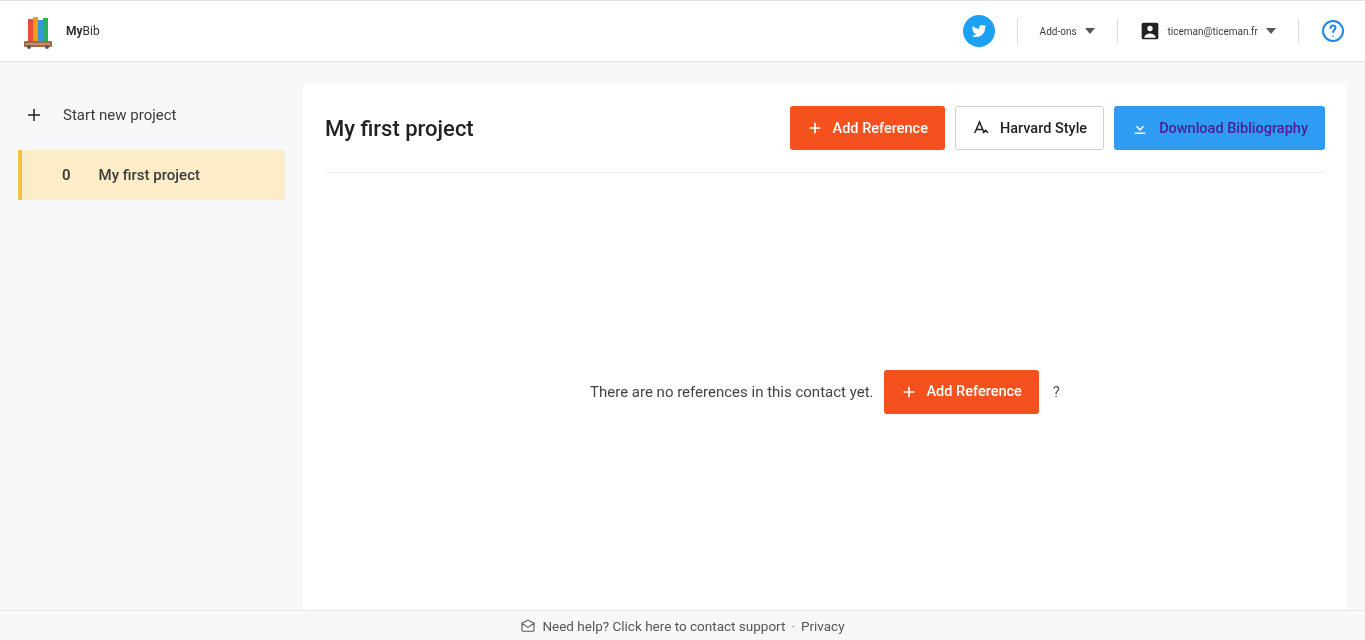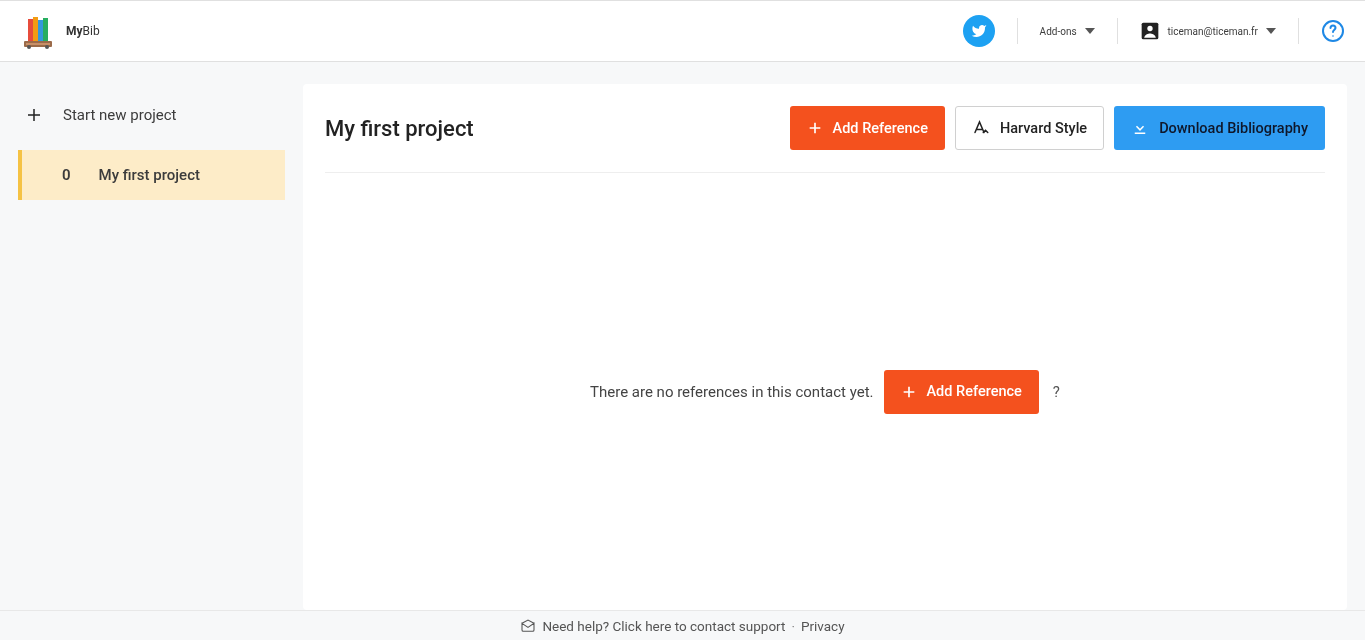--- a/index.html
+++ b/index.html
@@ -154,21 +154,21 @@
       background: #f4511e;
       color: #fff;
     }
     .btn-white {
       background: #fff;
       color: #222;
       border: 1px solid #d0d0d0;
     }
     .btn-blue {
       background: #2e9cf2;
-      color: #0f172a;
+      color: #4c1d95;
     }
     .panel-body {
       flex: 1;
       display: flex;
       align-items: center;
       justify-content: center;
       gap: 10px;
       font-size: 15px;
       color: #444;
     }

